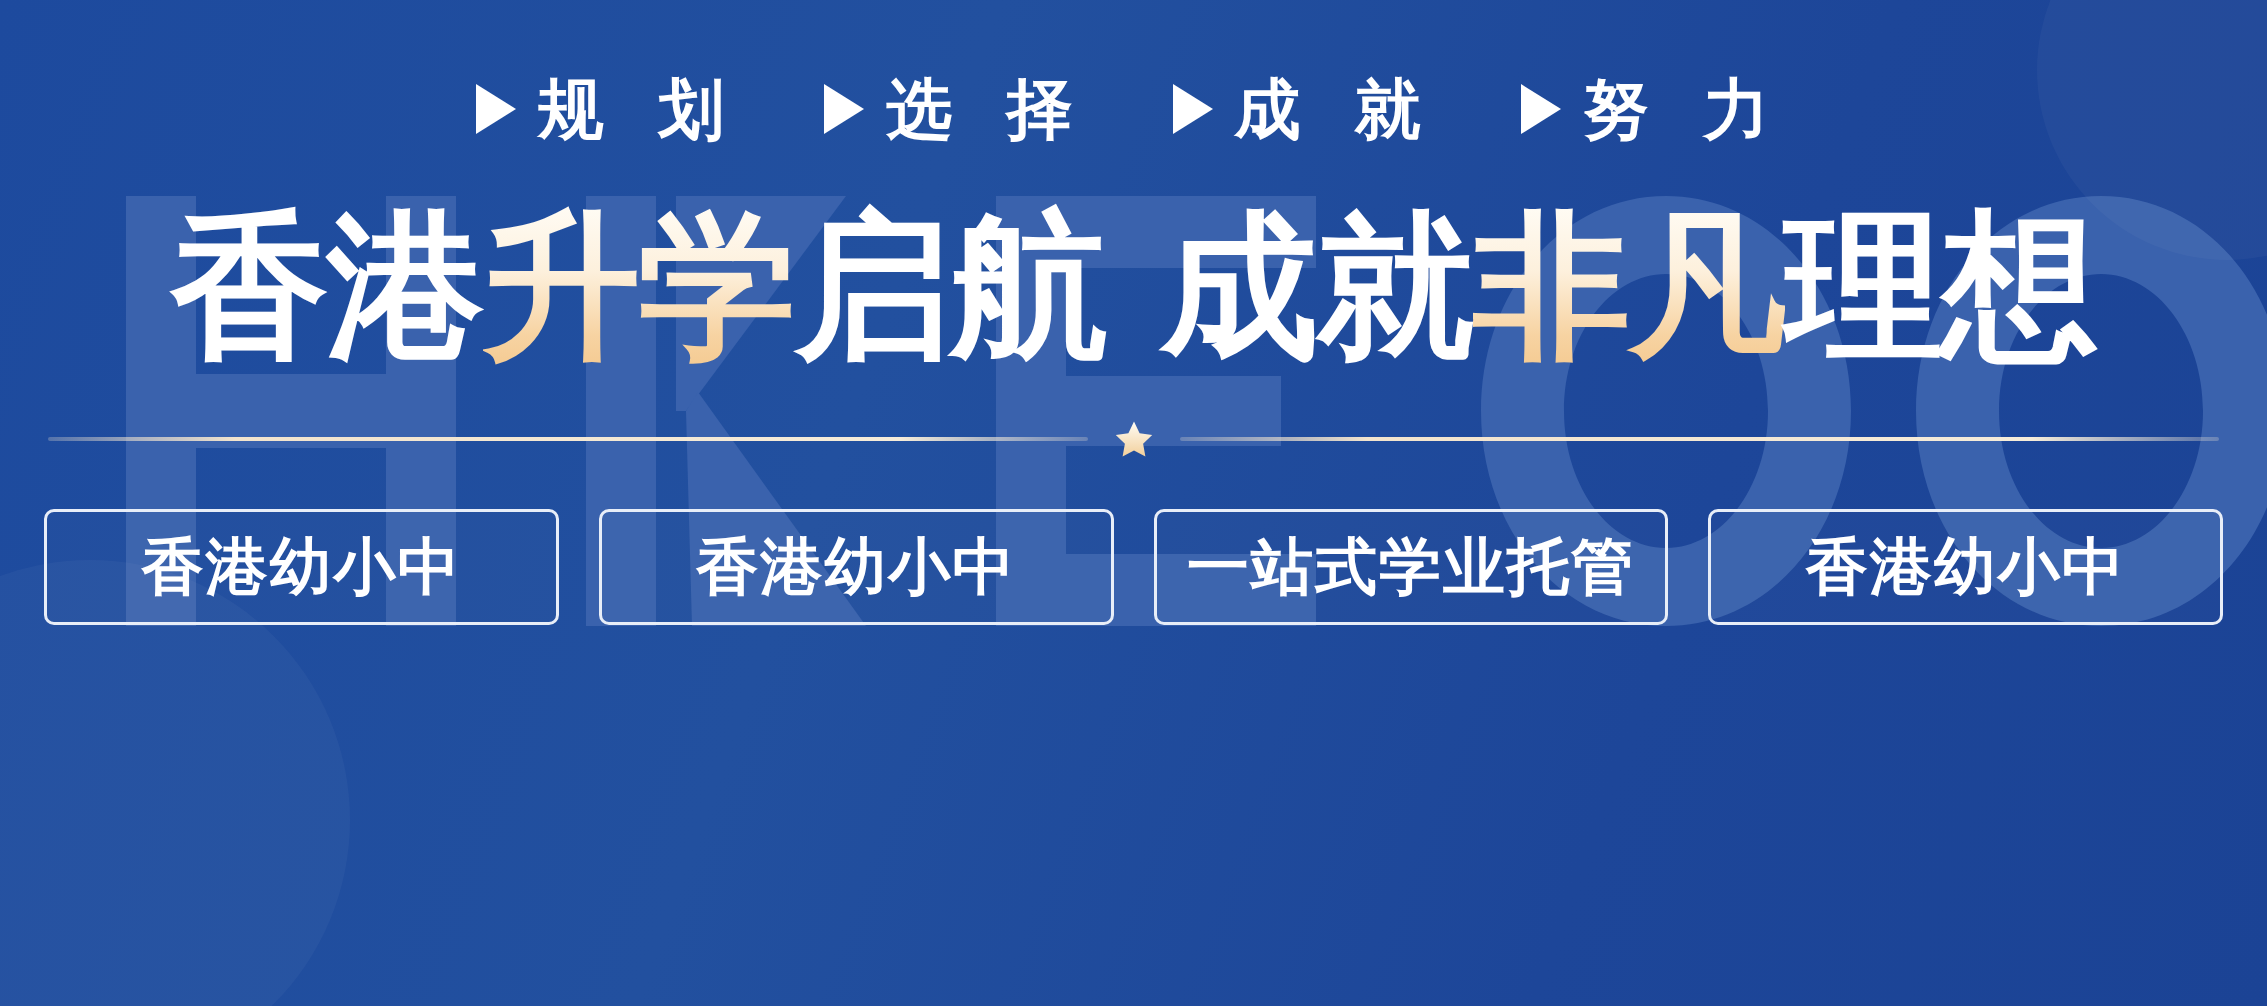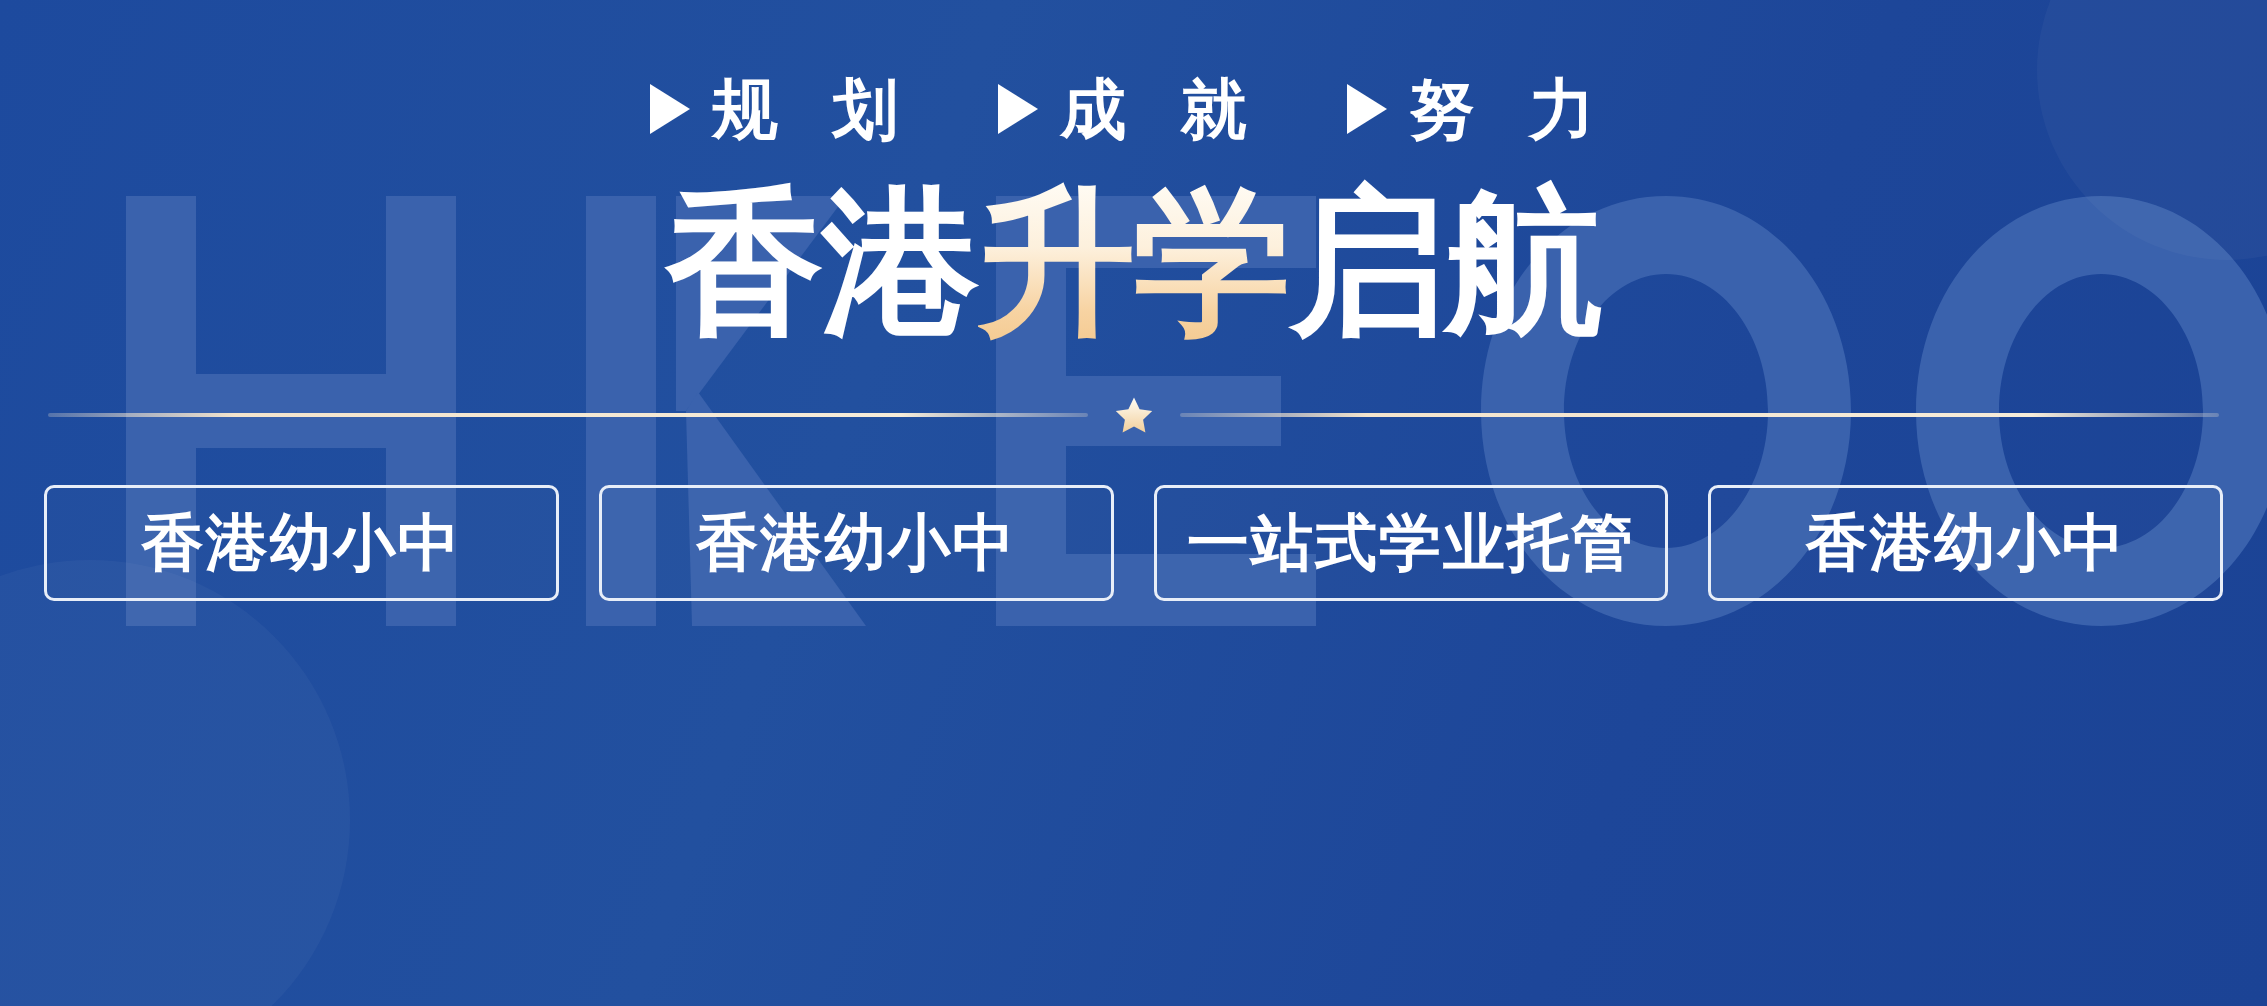--- a/index.html
+++ b/index.html
@@ -81,21 +81,21 @@
     font-size: 66px;
     font-weight: bold;
     letter-spacing: 18px;
     line-height: 1;
     white-space: nowrap;
     padding-right: 4px;
   }
 
   
   .headline-row {
-    margin-top: 40px;
+    margin-top: 64px;
     display: flex;
     justify-content: center;
     align-items: flex-end;
     gap: 54px;
     white-space: nowrap;
   }
   .headline-seg {
     font-size: 158px;
     font-weight: bold;
     line-height: 1.02;
@@ -213,30 +213,35 @@
 
   <div class="content">
 
     <div class="keyword-row">
       <div class="keyword">
         <span class="tri-icon"></span>
         <span class="keyword-label">规 划</span>
       </div>
       <div class="keyword">
         <span class="tri-icon"></span>
+        <span class="keyword-label">选 择</span>
+      </div>
+      <div class="keyword">
+        <span class="tri-icon"></span>
         <span class="keyword-label">成 就</span>
       </div>
       <div class="keyword">
         <span class="tri-icon"></span>
         <span class="keyword-label">努 力</span>
       </div>
     </div>
 
     <div class="headline-row">
       <div class="headline-seg"><span class="hl-plain">香港</span><span class="hl-accent">升学</span><span class="hl-plain">启航</span></div>
+      <div class="headline-seg"><span class="hl-plain">成就</span><span class="hl-accent">非凡</span><span class="hl-plain">理想</span></div>
     </div>
 
     <div class="divider">
       <span class="divider-line"></span>
       <svg class="divider-star" viewBox="0 0 40 40" aria-hidden="true">
         <defs>
           <linearGradient id="starGrad" x1="0" y1="0" x2="0" y2="1">
             <stop offset="0%" stop-color="#fffdf6"></stop>
             <stop offset="100%" stop-color="#f2cf9b"></stop>
           </linearGradient>

